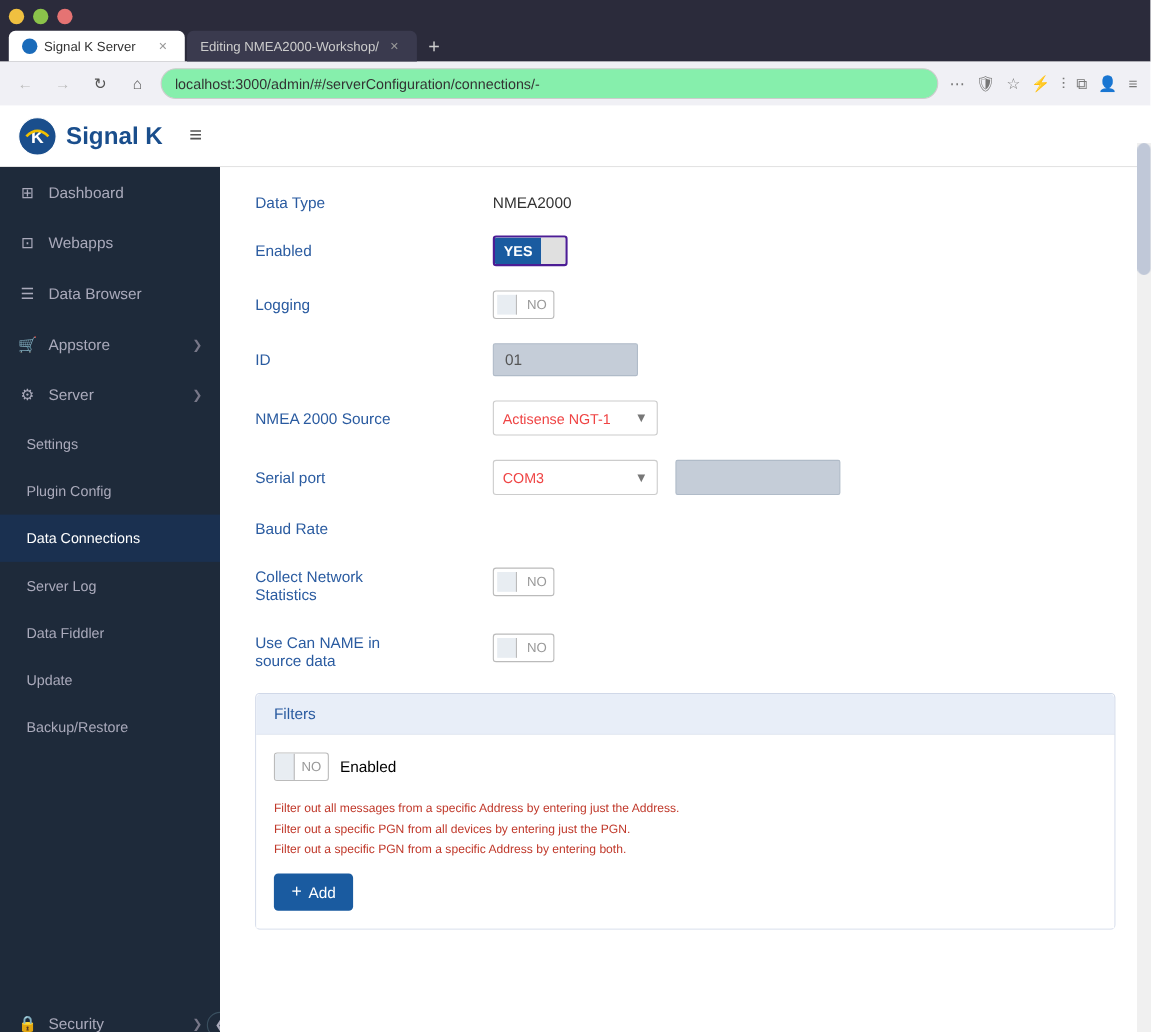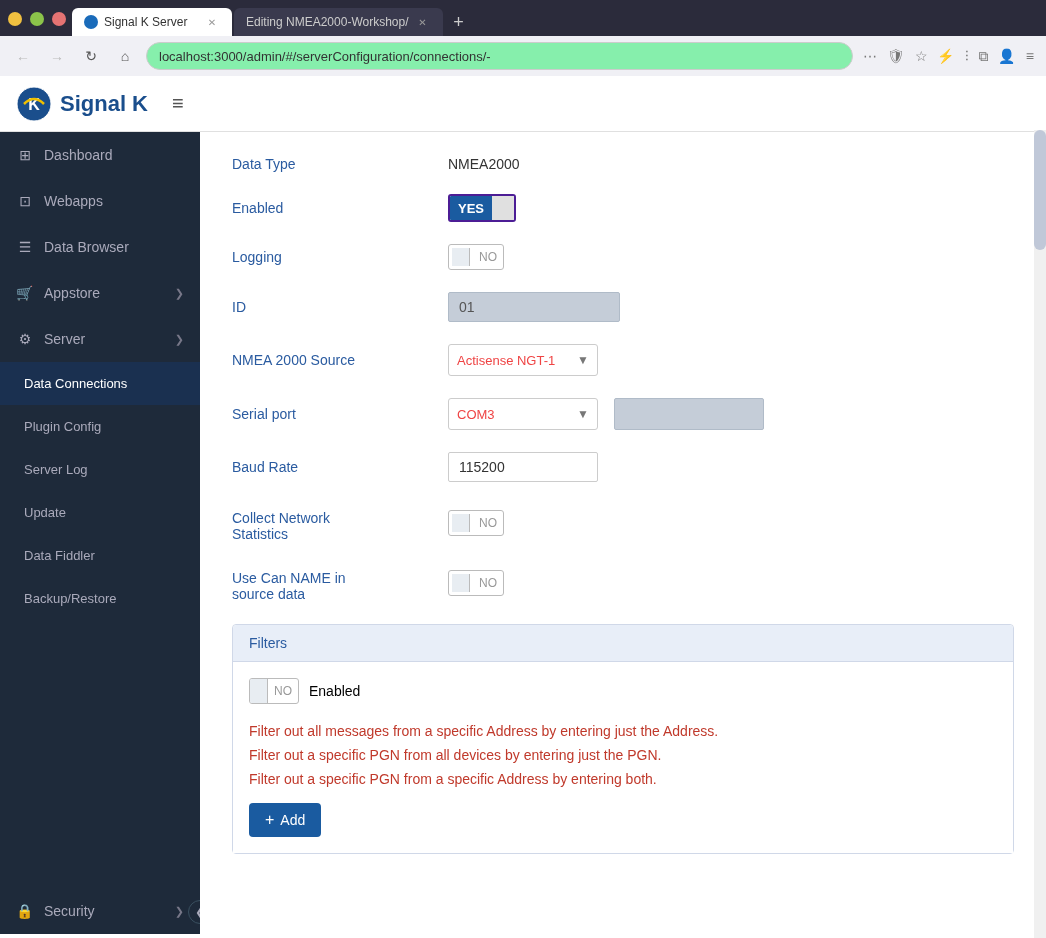--- a/index.html
+++ b/index.html
@@ -3,21 +3,21 @@
   <meta charset="utf-8">
   <style>
     * { box-sizing: border-box; margin: 0; padding: 0; }
     body { font-family: Arial, sans-serif; font-size: 14px; background: #fff; overflow: hidden; }
 
     
     .browser-chrome {
       background: #2b2b3b;
       padding: 8px 8px 0 8px;
       display: flex;
-      flex-direction: row;
+      flex-direction: column;
     }
     .browser-titlebar {
       display: flex;
       align-items: center;
       gap: 6px;
       margin-bottom: 6px;
     }
     .browser-controls {
       display: flex;
       gap: 8px;
@@ -284,21 +284,21 @@
     }
 
     
     .text-input {
       background: #c5cdd8;
       border: 1px solid #b0bbc8;
       border-radius: 2px;
       padding: 6px 10px;
       font-size: 14px;
       color: #555;
-      width: 172px;
+      width: 132px;
     }
     .text-input.white {
       background: #fff;
       color: #333;
       border: 1px solid #ccc;
       width: 150px;
     }
 
     
     .select-field {
@@ -354,21 +354,21 @@
       background: #e8edf2;
       border-right: 1px solid #bbb;
     }
     .filter-toggle-no {
       color: #999;
       font-size: 12px;
       padding: 0 6px;
     }
     .filter-hint {
       color: #c0392b;
-      font-size: 14px;
+      font-size: 11px;
       line-height: 1.7;
     }
 
     
     .add-btn {
       display: inline-flex;
       align-items: center;
       gap: 6px;
       background: #1a5ba0;
       color: #fff;
@@ -458,34 +458,37 @@
       <div class="sidebar-item">
         <span class="sidebar-icon">🛒</span>
         <span class="sidebar-label">Appstore</span>
         <span class="sidebar-chevron">❯</span>
       </div>
       <div class="sidebar-item">
         <span class="sidebar-icon">⚙</span>
         <span class="sidebar-label">Server</span>
         <span class="sidebar-chevron">❯</span>
       </div>
+      <div class="sidebar-item sub">
+        <span class="sidebar-label">Settings</span>
+      </div>
+      <div class="sidebar-item sub">
+        <span class="sidebar-label">Plugin Config</span>
+      </div>
       <div class="sidebar-item sub active">
         <span class="sidebar-label">Data Connections</span>
       </div>
       <div class="sidebar-item sub">
-        <span class="sidebar-label">Plugin Config</span>
+        <span class="sidebar-label">Server Log</span>
       </div>
       <div class="sidebar-item sub">
-        <span class="sidebar-label">Server Log</span>
+        <span class="sidebar-label">Data Fiddler</span>
       </div>
       <div class="sidebar-item sub">
         <span class="sidebar-label">Update</span>
-      </div>
-      <div class="sidebar-item sub">
-        <span class="sidebar-label">Data Fiddler</span>
       </div>
       <div class="sidebar-item sub">
         <span class="sidebar-label">Backup/Restore</span>
       </div>
       <div class="sidebar-item" style="margin-top: auto;">
         <span class="sidebar-icon">🔒</span>
         <span class="sidebar-label">Security</span>
         <span class="sidebar-chevron">❯</span>
       </div>
 
@@ -534,21 +537,20 @@
         <span class="form-label">Serial port</span>
         <div class="select-field">
           <span class="select-value">COM3</span>
           <span class="select-arrow">▼</span>
         </div>
         <div style="width:150px; height:32px; background:#c5cdd8; border:1px solid #b0bbc8; border-radius:2px;"></div>
       </div>
 
       <div class="form-row">
         <span class="form-label">Baud Rate</span>
-        <input class="text-input white" type="text" value="115200" style="">
       </div>
 
       <div class="form-row">
         <div class="form-label multi-line">
           <span>Collect Network</span><br>
           <span>Statistics</span>
         </div>
         <div class="toggle-off">
           <span class="toggle-checkbox"></span>
           <span class="toggle-off-label">NO</span>

